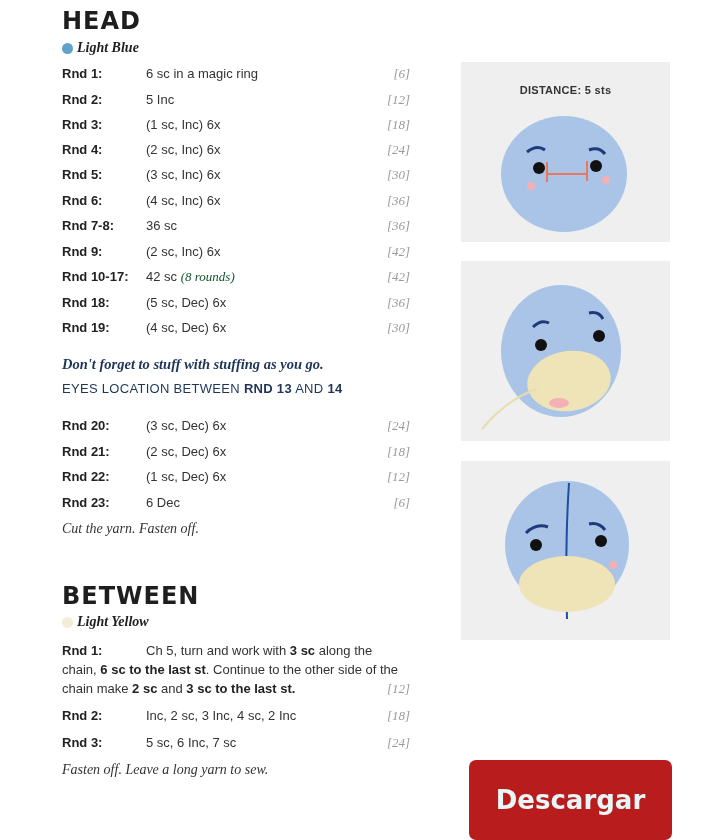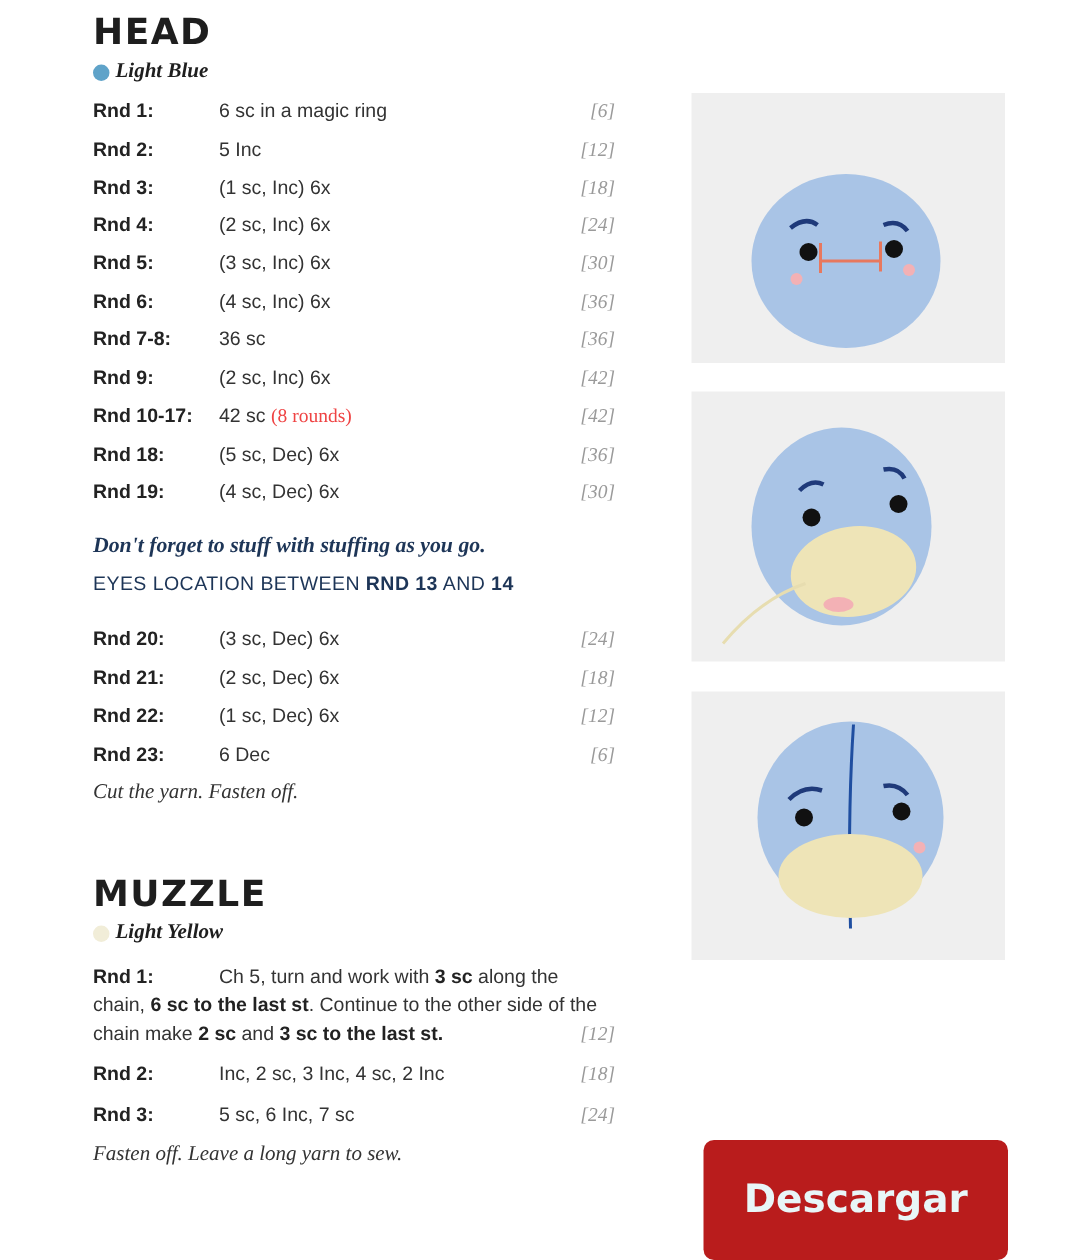--- a/index.html
+++ b/index.html
@@ -6,21 +6,21 @@
   html, body { width: 720px; height: 840px; background: #ffffff; overflow: hidden; }
   body { position: relative; font-family: "Liberation Sans", sans-serif; color: #2a2a2a; }
 
   .section-title { position: absolute; left: 62px; font-family: "DejaVu Sans", sans-serif; font-weight: bold; font-size: 24px; letter-spacing: 1px; color: #1e1e1e; }
   .color-label { position: absolute; left: 62px; display: flex; align-items: center; gap: 4px; font-family: "Liberation Serif", serif; font-style: italic; font-weight: bold; font-size: 14px; color: #1e1e1e; }
   .dot { width: 11px; height: 11px; border-radius: 50%; display: inline-block; }
 
   .row { position: absolute; left: 62px; width: 348px; height: 20px; font-size: 13px; }
   .row .rnd { position: absolute; left: 0; top: 0; font-weight: bold; color: #222; }
   .row .inst { position: absolute; left: 84px; top: 0; color: #333; white-space: nowrap; }
-  .row .note { font-family: "Liberation Serif", serif; color: #ef4444; }
+  .row .note { font-family: "Liberation Serif", serif; font-style: italic; color: #14532d; }
   .row .cnt { position: absolute; right: 0; top: 0; font-family: "Liberation Serif", serif; font-style: italic; color: #9a9a9a; }
 
   .tip { position: absolute; left: 62px; font-family: "Liberation Serif", serif; font-style: italic; font-weight: bold; font-size: 14.5px; color: #1d3557; }
   .eyes { position: absolute; left: 62px; font-size: 13px; color: #1d3557; letter-spacing: 0.3px; }
   .eyes b { font-weight: bold; }
   .closing { position: absolute; left: 62px; font-family: "Liberation Serif", serif; font-style: italic; font-size: 14px; color: #333; }
 
   .para { position: absolute; left: 62px; width: 348px; font-size: 13px; line-height: 19px; color: #333; }
   .para .rnd { font-weight: bold; color: #222; display: inline-block; width: 84px; }
   .para b { color: #222; }
@@ -116,21 +116,21 @@
     <span class="cnt">[12]</span>
   </div>
 <div class="row" style="top:495px;">
     <span class="rnd">Rnd 23:</span>
     <span class="inst">6 Dec</span>
     <span class="cnt">[6]</span>
   </div>
 
 <div class="closing" style="top:521px;">Cut the yarn. Fasten off.</div>
 
-<div class="section-title" style="top:582px;">MUZZLE</div>
+<div class="section-title" style="top:582px;">BETWEEN</div>
 <div class="color-label" style="top:614px;">
   <span class="dot" style="background:#f1edd8;"></span>
   <span>Light Yellow</span>
 </div>
 
 <div class="para" style="top:641px;">
   <span class="rnd">Rnd 1:</span><span>Ch 5, turn and work with </span><b>3 sc</b><span> along the chain, </span><b>6 sc to the last st</b><span>. Continue to the other side of the chain make </span><b>2 sc</b><span> and </span><b>3 sc to the last st.</b>
   <span class="cnt">[12]</span>
 </div>
 
@@ -153,20 +153,21 @@
     <path d="M66 90 q10 -8 18 -2" stroke="#1f3a7a" stroke-width="3" fill="none"></path>
     <path d="M128 88 q10 -4 16 4" stroke="#1f3a7a" stroke-width="3" fill="none"></path>
     <circle cx="78" cy="106" r="6" fill="#111"></circle>
     <circle cx="135" cy="104" r="6" fill="#111"></circle>
     <line x1="86" y1="112" x2="126" y2="112" stroke="#e8785e" stroke-width="2"></line>
     <line x1="86" y1="100" x2="86" y2="120" stroke="#e8785e" stroke-width="2"></line>
     <line x1="126" y1="99" x2="126" y2="119" stroke="#e8785e" stroke-width="2"></line>
     <circle cx="70" cy="124" r="4" fill="#f3b1b5"></circle>
     <circle cx="145" cy="118" r="4" fill="#f3b1b5"></circle>
   </svg>
+  <div class="photo-caption">DISTANCE: 5 sts</div>
 </div>
 
 <div class="photo" style="top:261px; height:180px;">
   <svg width="209" height="180" viewBox="0 0 209 180">
     <ellipse cx="100" cy="90" rx="60" ry="66" fill="#a9c4e6"></ellipse>
     <path d="M72 66 q8 -8 16 -4" stroke="#1f3a7a" stroke-width="3" fill="none"></path>
     <path d="M128 52 q10 -2 14 6" stroke="#1f3a7a" stroke-width="3" fill="none"></path>
     <circle cx="80" cy="84" r="6" fill="#111"></circle>
     <circle cx="138" cy="75" r="6" fill="#111"></circle>
     <ellipse cx="108" cy="120" rx="42" ry="30" fill="#eee4b7" transform="rotate(-8 108 120)"></ellipse>

